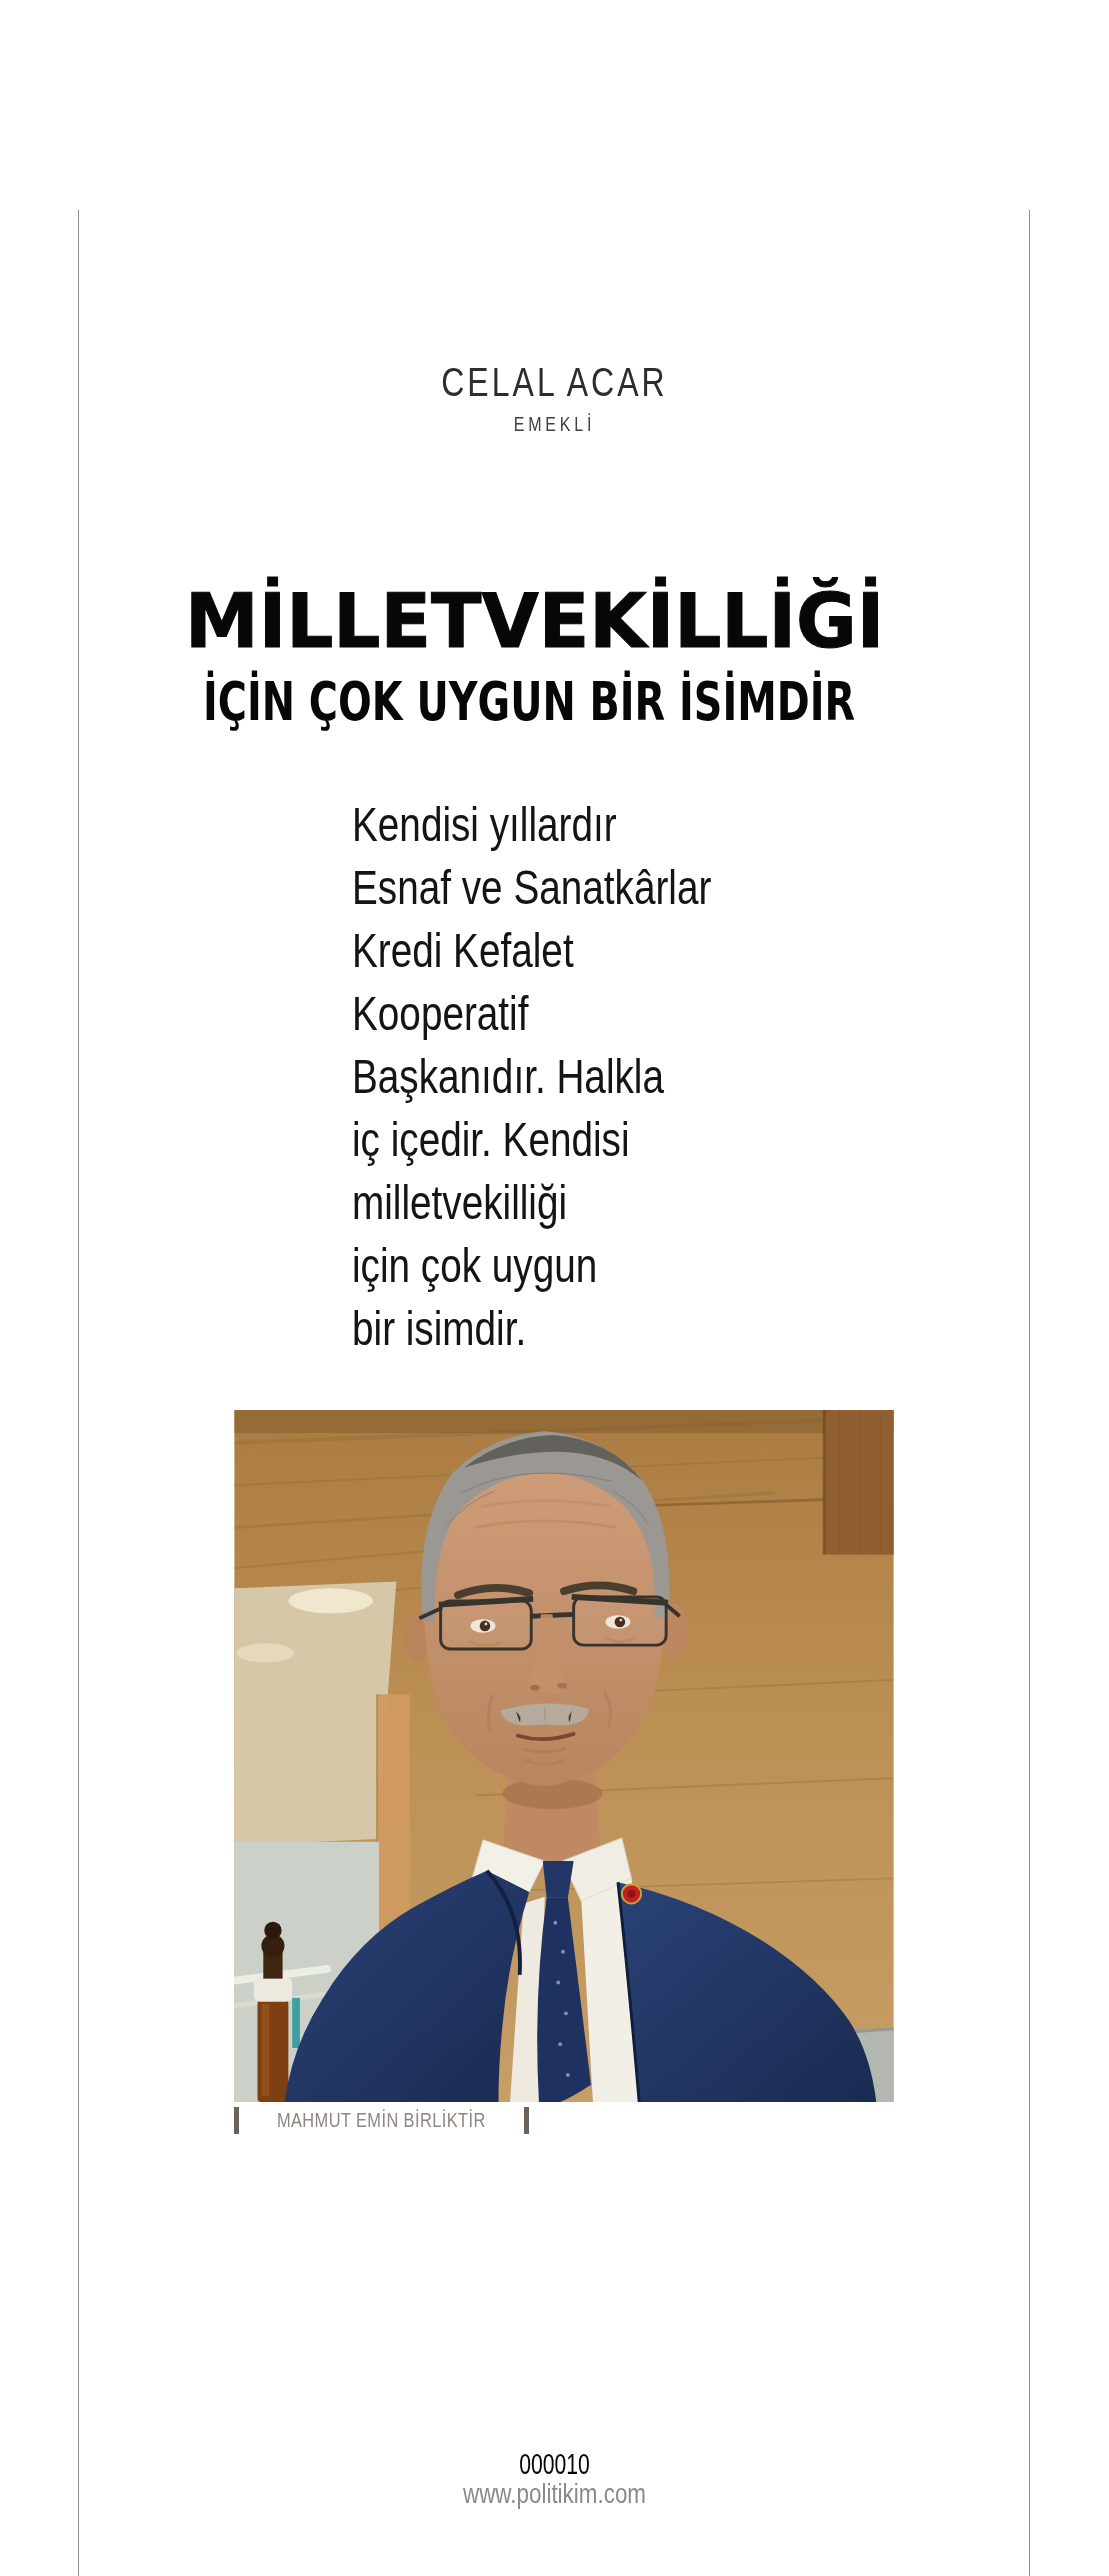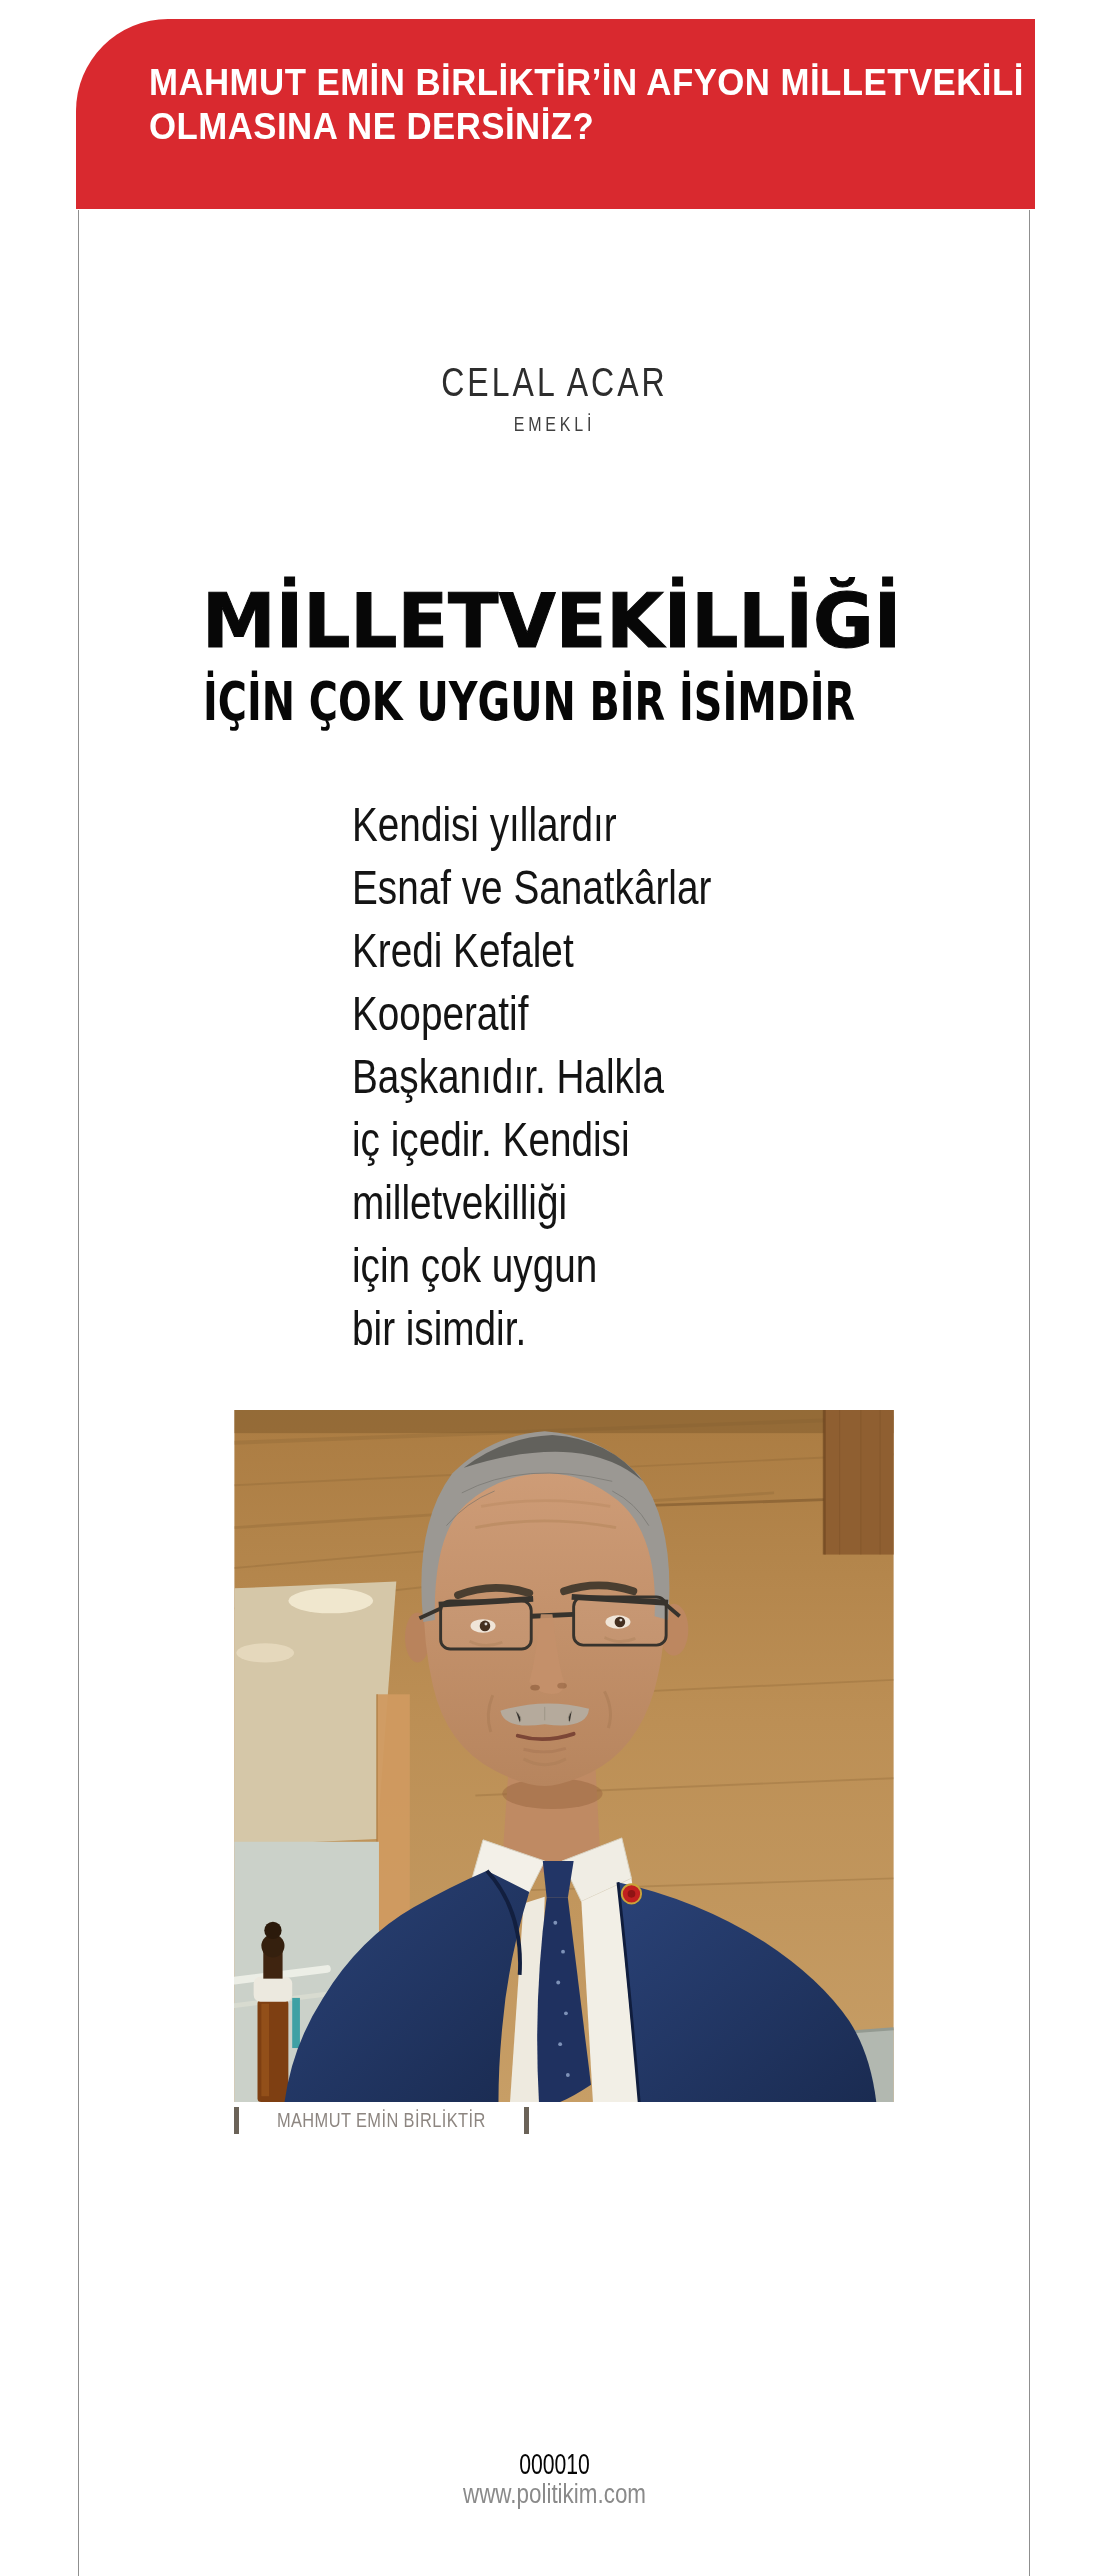--- a/index.html
+++ b/index.html
@@ -13,21 +13,21 @@
                white-space:nowrap;letter-spacing:0.5px;}
   
   .content-box{position:absolute;left:78px;top:210px;width:950px;height:2366px;
                border-left:1.9px solid #8f8f8f;border-right:1.9px solid #8f8f8f;z-index:1;}
   .author-name{position:absolute;left:0;top:359px;width:1109px;text-align:center;
                font-size:41px;font-weight:300;color:#2d2d2d;letter-spacing:3.9px;
                transform:scaleX(.78);transform-origin:center top;white-space:nowrap;z-index:2;}
   .author-title{position:absolute;left:0;top:413px;width:1109px;text-align:center;
                 font-size:20px;font-weight:400;color:#3f3f3f;letter-spacing:4.8px;
                 transform:scaleX(.8);transform-origin:center top;white-space:nowrap;z-index:2;}
-  .headline1{position:absolute;left:202px;top:583px;font-family:"DejaVu Sans",sans-serif;
+  .headline1{position:absolute;left:185px;top:583px;font-family:"DejaVu Sans",sans-serif;
              font-weight:bold;font-size:74px;line-height:77px;color:#070707;
              -webkit-text-stroke:1px #070707;white-space:nowrap;z-index:2;}
   .headline2{position:absolute;left:203px;top:672px;font-family:"DejaVu Sans",sans-serif;
              font-weight:bold;font-size:53px;line-height:60px;color:#070707;
              transform:scaleX(.75);transform-origin:left top;white-space:nowrap;z-index:2;}
   .bodytext{position:absolute;left:352px;top:793px;font-size:49px;line-height:63px;
             color:#141414;transform:scaleX(.79);transform-origin:left top;
             white-space:nowrap;z-index:2;}
   .photo{position:absolute;left:234px;top:1410px;width:660px;height:692px;z-index:2;}
   .photo svg{display:block;width:100%;height:100%;}
@@ -41,26 +41,20 @@
                white-space:nowrap;z-index:2;}
   .footer-site{position:absolute;left:0;top:2479px;width:1109px;text-align:center;
                font-size:27px;color:#8a8a8a;transform:scaleX(.83);transform-origin:center top;
                white-space:nowrap;z-index:2;}
 </style>
 </head>
 <body>
 
 <div class="page">
 
-  <div class="banner">
-    <div class="banner-text">
-      <div>MAHMUT EMİN BİRLİKTİR’İN AFYON MİLLETVEKİLİ</div>
-      <div>OLMASINA NE DERSİNİZ?</div>
-    </div>
-  </div>
 
   <div class="content-box"></div>
 
   <div class="author-name">CELAL ACAR</div>
   <div class="author-title">EMEKLİ</div>
 
   <div class="headline1">MİLLETVEKİLLİĞİ</div>
   <div class="headline2">İÇİN ÇOK UYGUN BİR İSİMDİR</div>
 
   <div class="bodytext">

